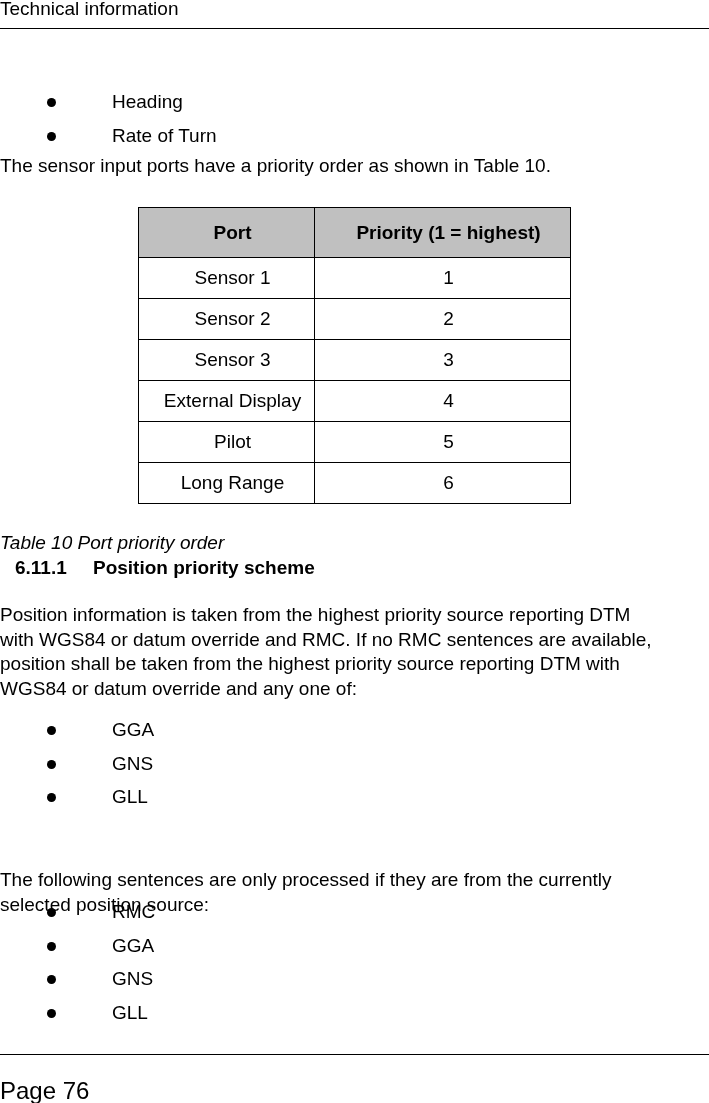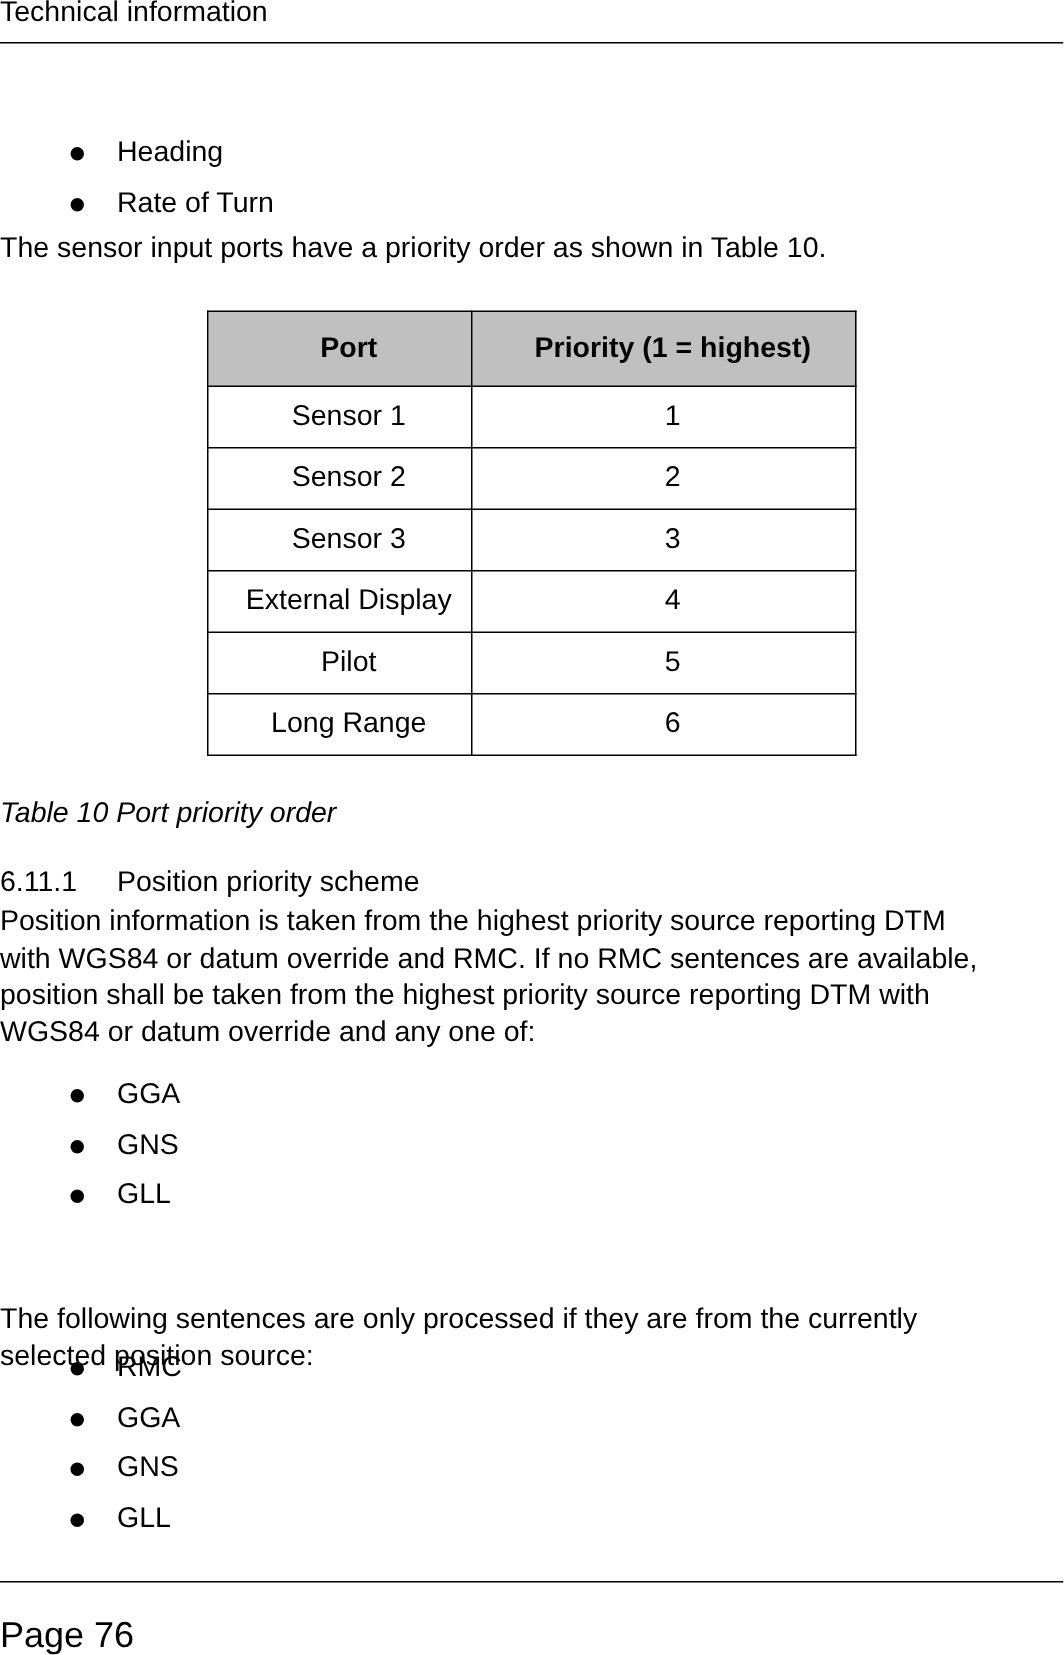--- a/index.html
+++ b/index.html
@@ -10,39 +10,39 @@
     }
     .running-header {
       position: absolute; left: 0; top: -3px; font-size: 19px; line-height: 24px;
     }
     .rule { position: absolute; left: 0; width: 709px; height: 0; border-top: 1.5px solid #000; }
     .rule.top { top: 28px; }
     .rule.bottom { top: 1054px; }
     .footer { position: absolute; left: 0; top: 1079px; font-size: 24px; line-height: 24px; }
 
     .bullets { position: absolute; left: 0; margin: 0; padding: 0; list-style: none; }
-    .bullets li { position: relative; height: 33.5px; line-height: 24px; padding-left: 78px; }
+    .bullets li { position: relative; height: 33.5px; line-height: 24px; padding-left: 112px; }
     .bullets li .dot {
       position: absolute; left: 47px; top: 8px; width: 9px; height: 9px;
       border-radius: 50%; background: #000;
     }
     .para { position: absolute; left: 0; width: 657px; line-height: 24.5px; margin: 0; }
 
     table.priority {
       position: absolute; left: 138px; top: 207px; width: 433px;
       border-collapse: collapse; font-size: 19px;
     }
     table.priority th, table.priority td {
       border: 1.5px solid #000; text-align: center; padding: 0 0 0 12px; height: 40px;
     }
     table.priority th { background: #c0c0c0; font-weight: bold; height: 49px; }
     table.priority td.c1 { width: 163px; }
 
     .caption { position: absolute; left: 0; width: 709px; top: 531px; font-style: italic; line-height: 24px; }
-    .section-heading { position: absolute; left: 0; top: 577px; font-weight: normal; line-height: 24px; }
+    .section-heading { position: absolute; left: 0; top: 556px; font-weight: bold; line-height: 24px; padding-left: 15px; }
     .section-heading .num { display: inline-block; width: 78px; }
   </style>
 </head>
 <body>
 
 <div class="running-header">Technical information</div>
 <div class="rule top"></div>
 
 <ul class="bullets" style="top:90px;">
   <li><span class="dot"></span><span>Heading</span></li>

